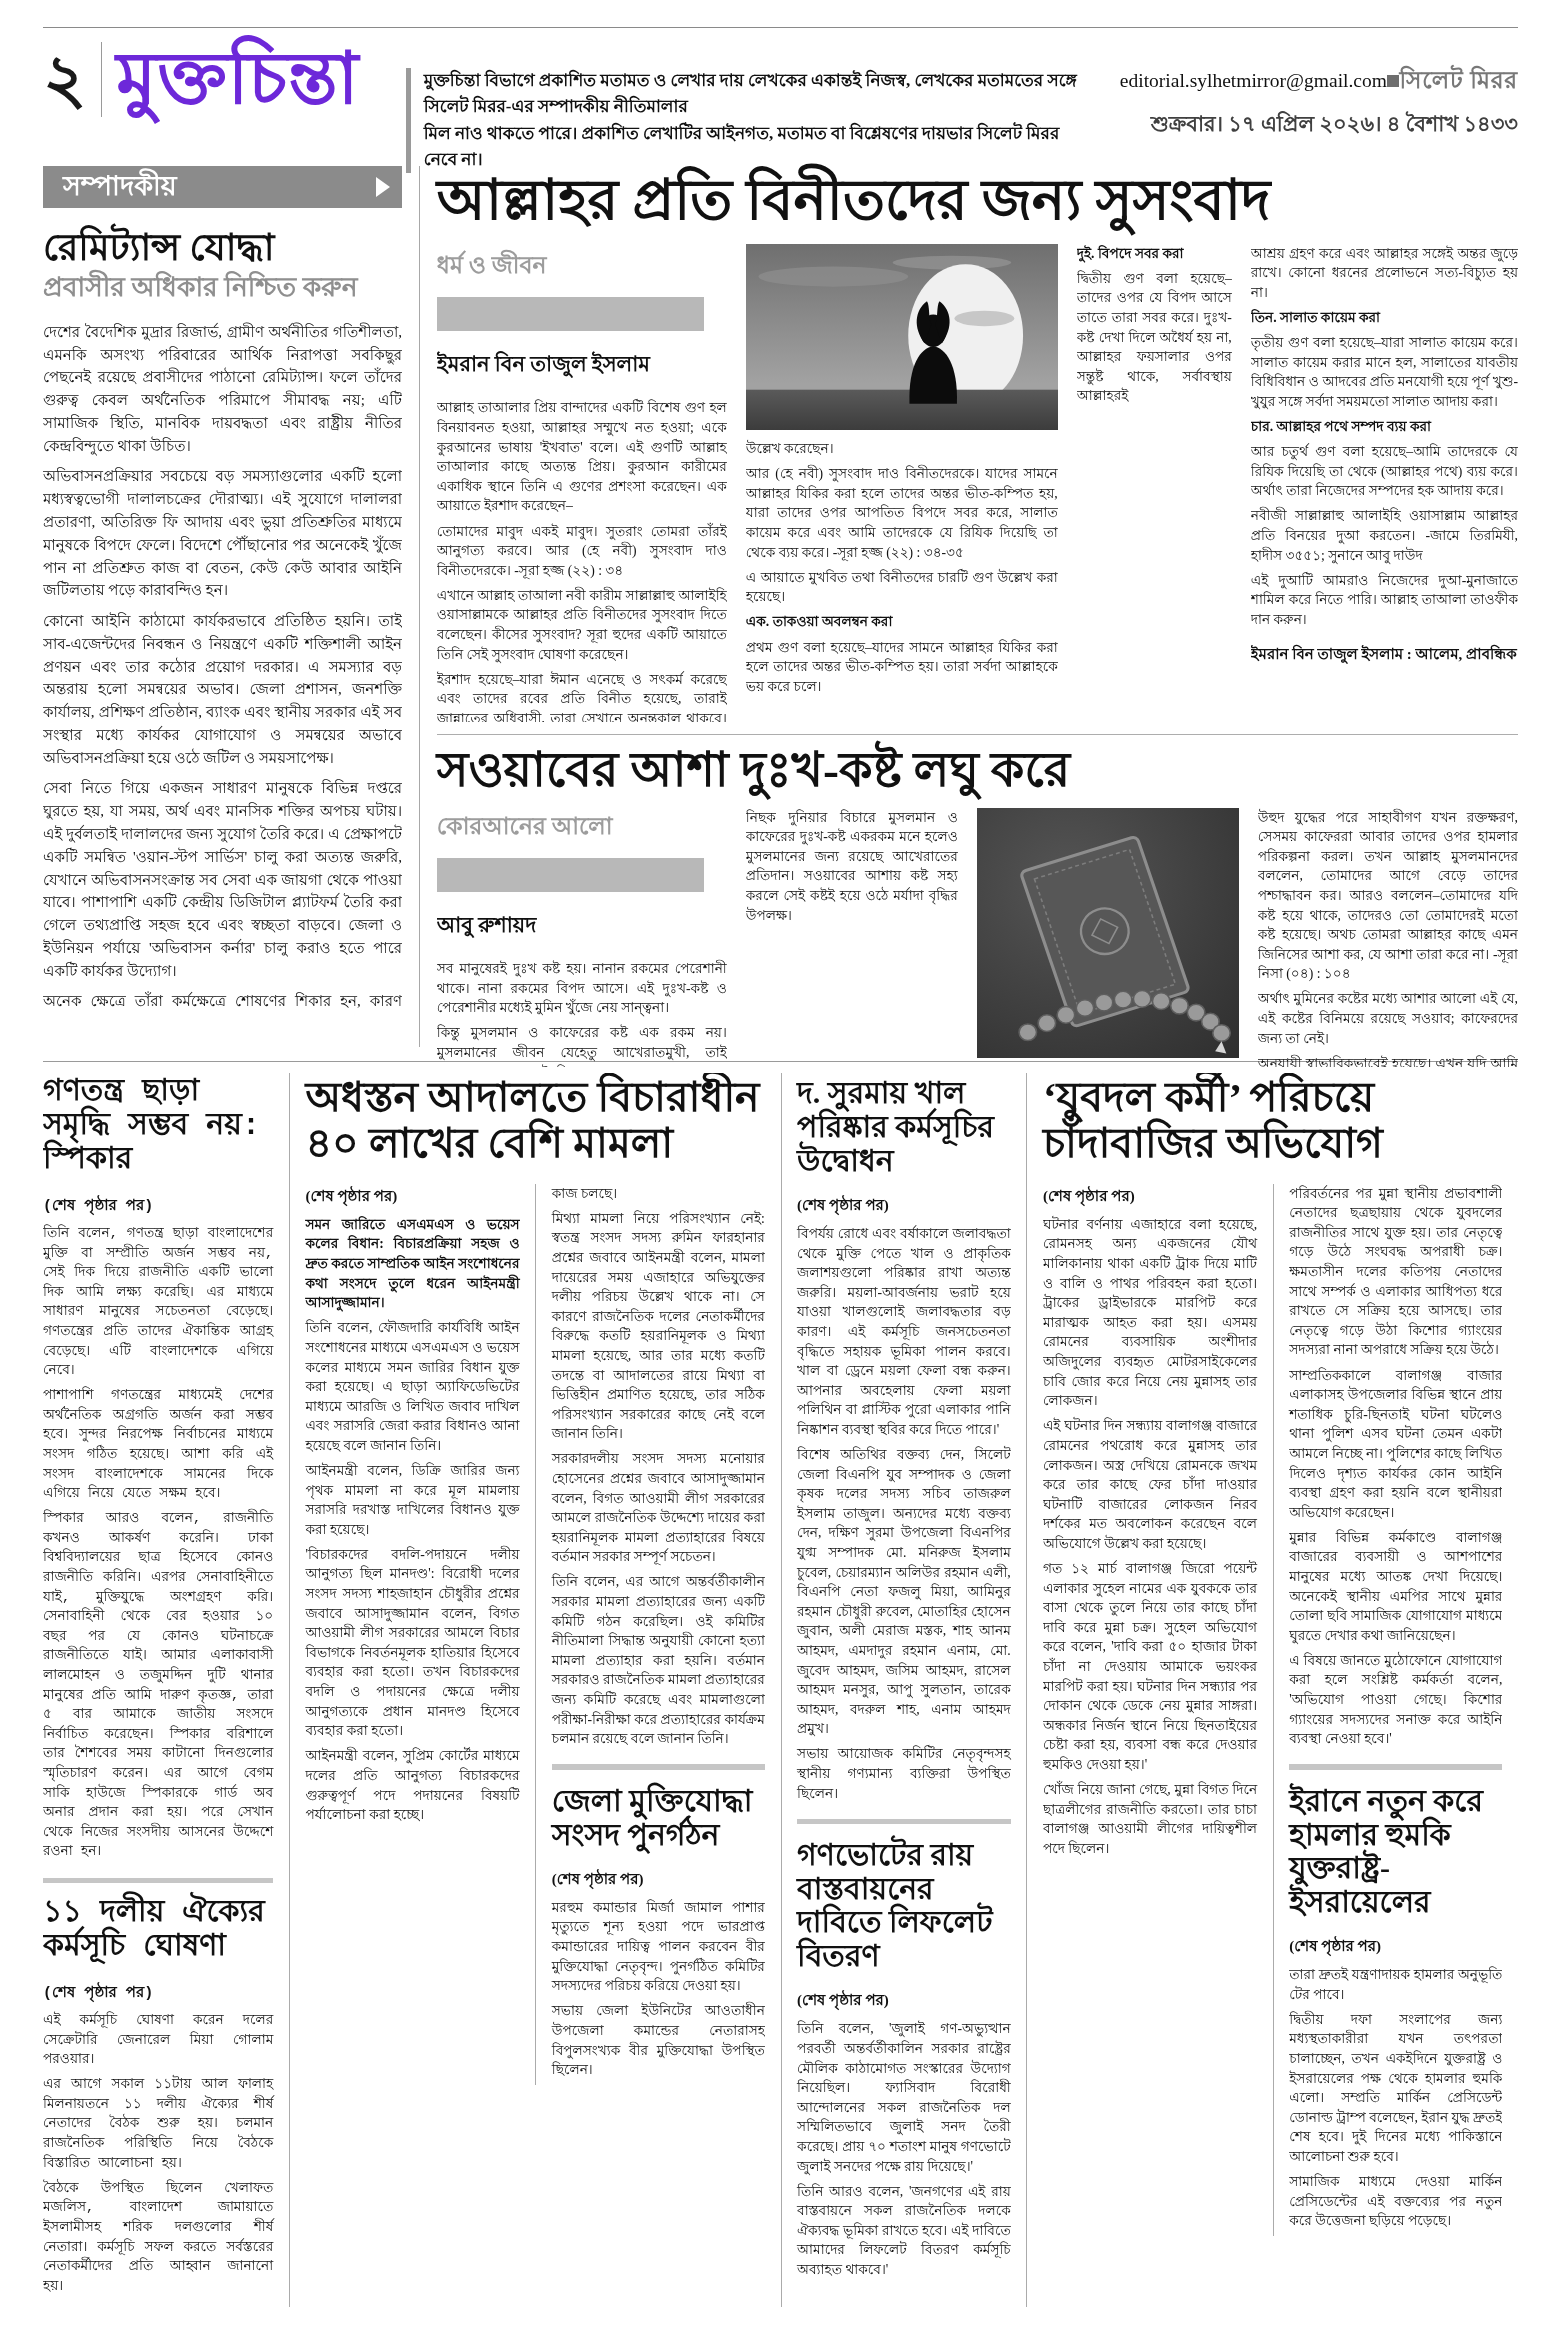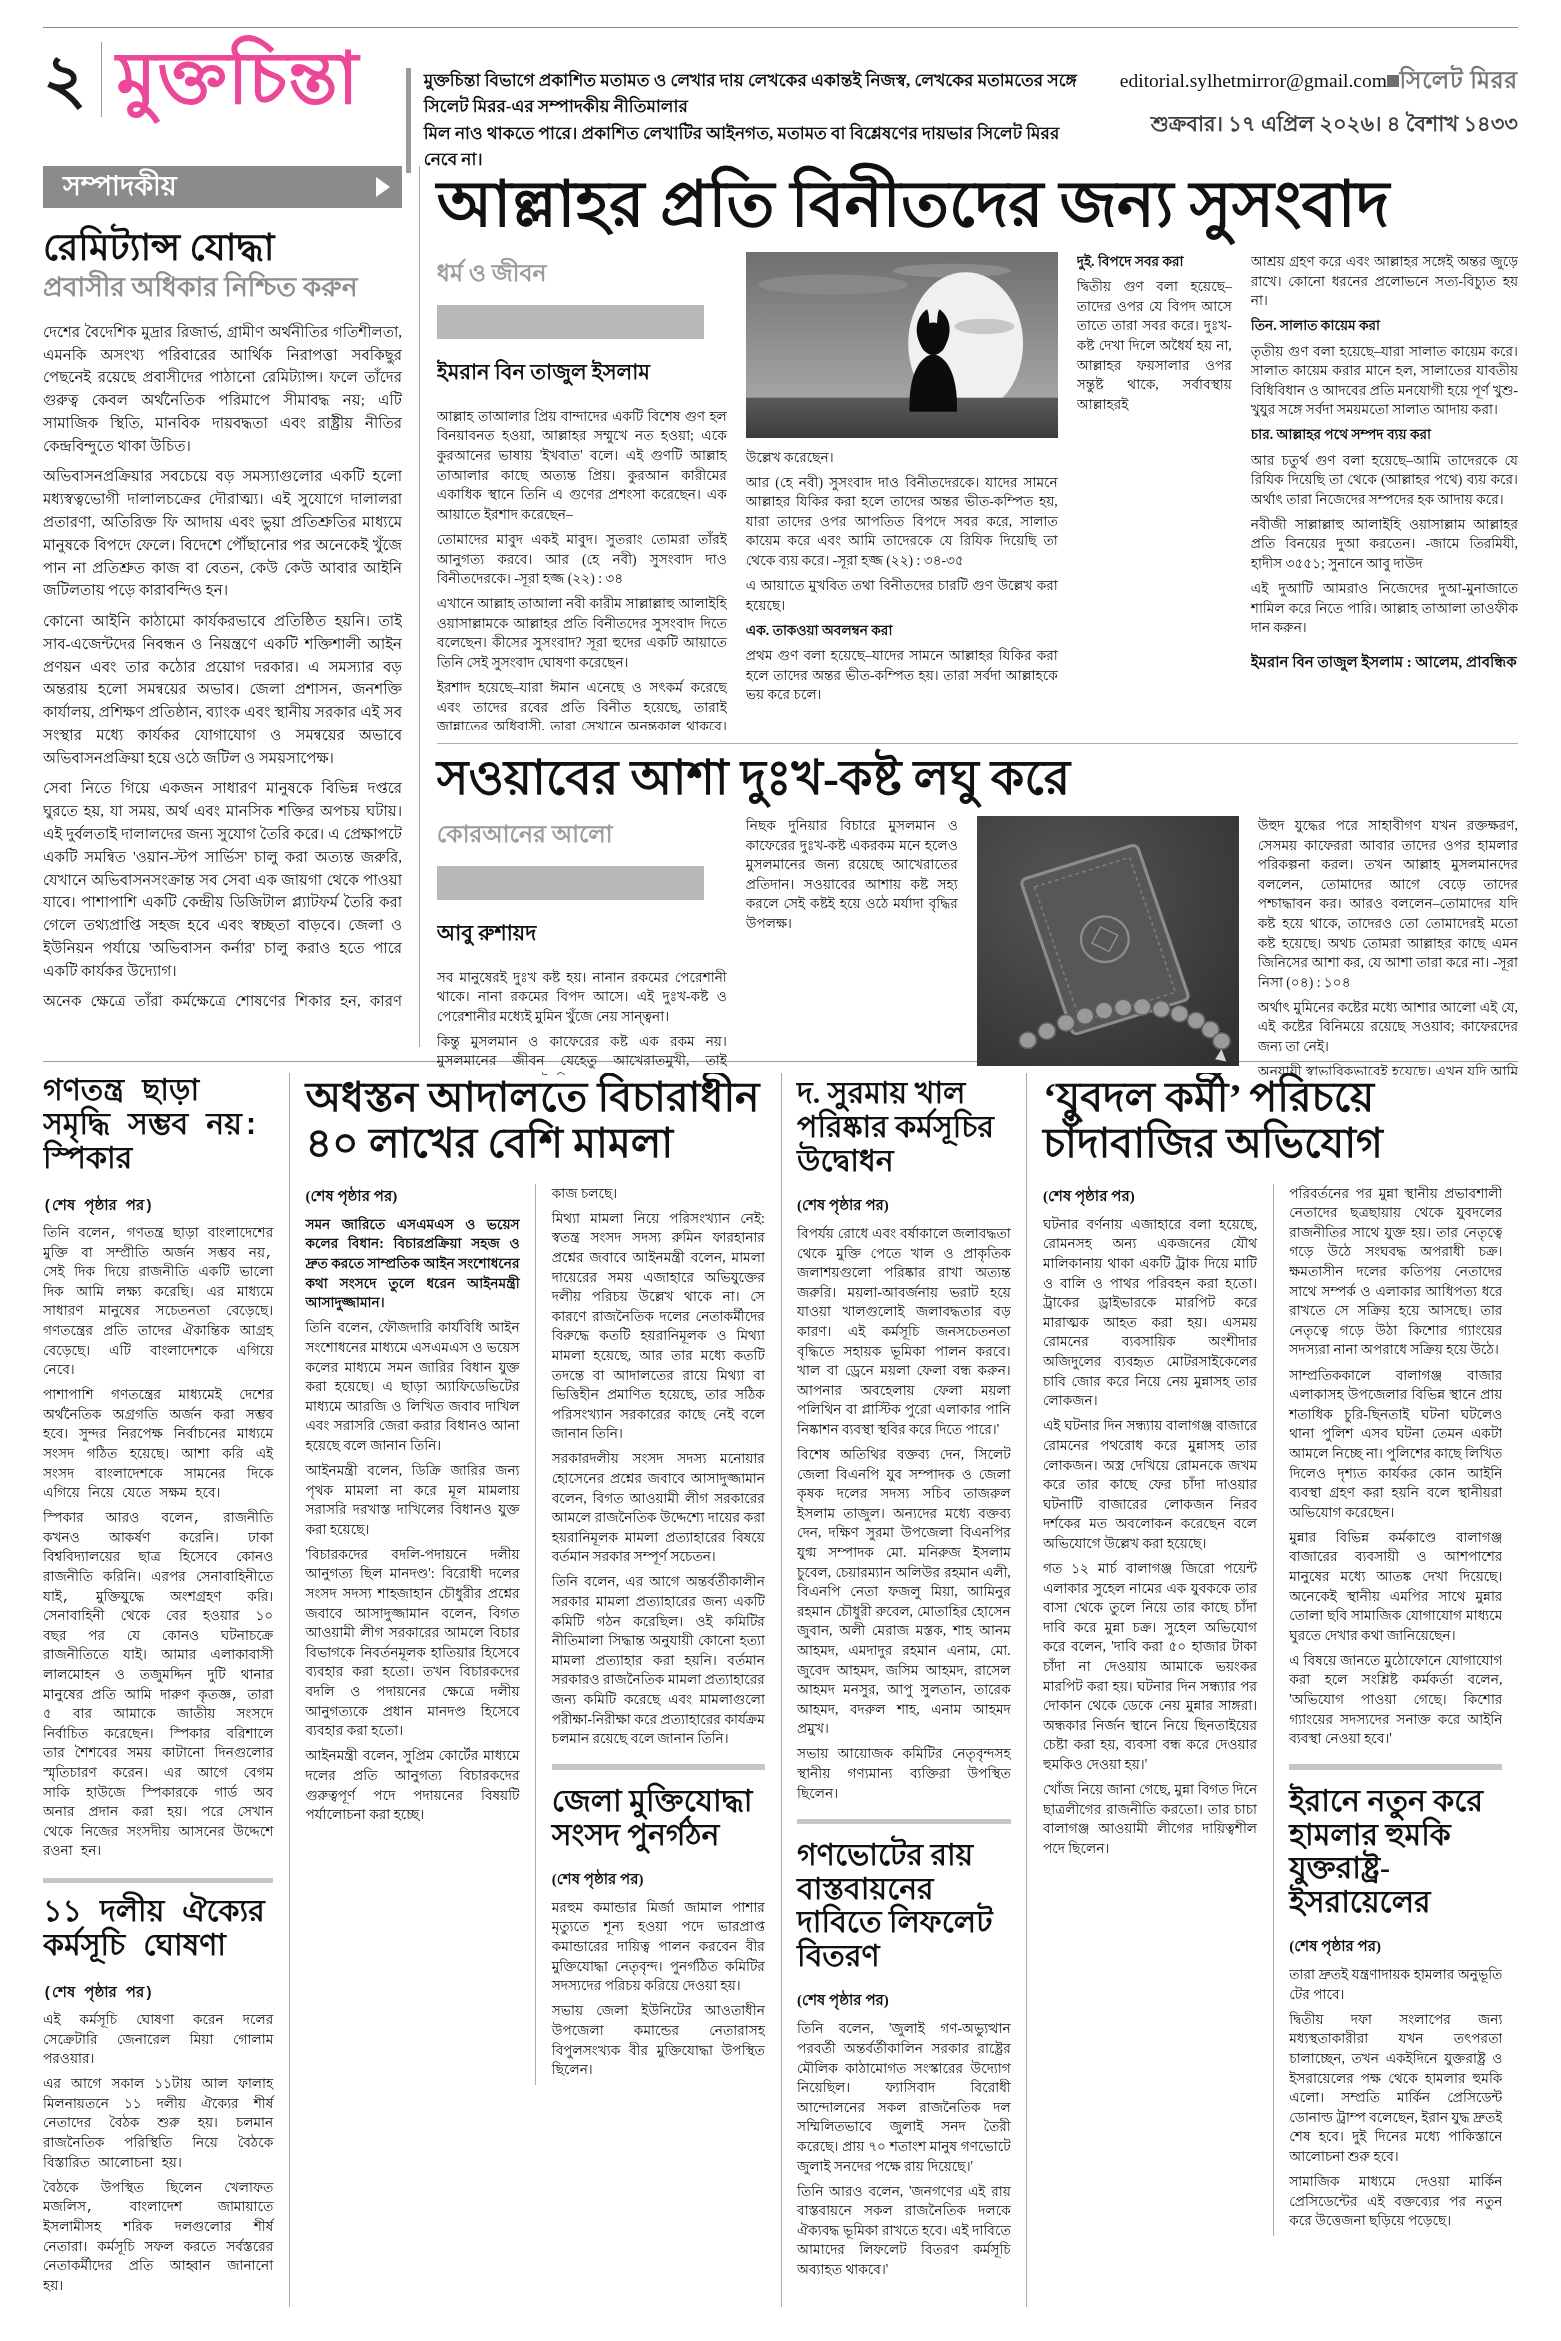--- a/index.html
+++ b/index.html
@@ -7,21 +7,21 @@
         font-family:"Liberation Serif","DejaVu Serif",serif;color:#111;overflow:hidden;
         box-sizing:border-box;padding:26.5px 43px 20px 43px;}
   *,*:before,*:after{box-sizing:border-box;}
 
   
   .top-rule{border-top:1.6px solid #8a8a8a;margin-bottom:14px;}
   .masthead{display:flex;align-items:flex-start;justify-content:space-between;height:117px;}
   .mast-left{display:flex;align-items:center;gap:14px;}
   .page-num{font-size:67px;font-weight:bold;color:#1a1a1a;line-height:1;}
   .mast-sep{width:1.6px;height:75px;background:#9a9a9a;}
-  .section-logo{font-size:72px;font-weight:bold;color:#ec4899;line-height:1;letter-spacing:0.8px;}
+  .section-logo{font-size:72px;font-weight:bold;color:#6d28d9;line-height:1;letter-spacing:0.8px;}
   .mast-mid{flex:1;margin:26.5px 31px 0 47px;border-left:5.5px solid #9a9a9a;padding-left:12.5px;}
   .disclaimer{font-size:17px;font-weight:bold;line-height:1.55;color:#111;}
   .mast-right{margin-top:20px;text-align:right;white-space:nowrap;}
   .email-row{font-size:19.5px;color:#111;display:flex;align-items:center;justify-content:flex-end;}
   .sq{display:inline-block;width:12.5px;height:12.5px;background:#6e6e6e;}
   .brand{font-weight:bold;font-size:23.4px;color:#787878;letter-spacing:0.8px;}
   .date-line{margin-top:7.8px;font-size:21px;font-weight:bold;color:#404040;}
 
   
   .main-wrap{display:flex;margin-top:7.8px;height:881px;}
@@ -32,21 +32,21 @@
   .flag-icon{width:0;height:0;border-top:10px solid transparent;border-bottom:10px solid transparent;
              border-left:14px solid #ffffff;position:relative;}
   .ed-title{font-size:37px;font-weight:bold;margin:20px 0 3.1px;line-height:1.1;}
   .ed-sub{font-size:26.5px;color:#8f8f8f;margin:0 0 17px;line-height:1.2;}
   .ed-body{height:687px;overflow:hidden;}
   .ed-body p{font-size:15px;line-height:1.52;text-align:justify;margin:0 0 7.8px;}
 
   .vrule{width:0.8px;background:#a8a8a8;flex:none;}
   .main-col{flex:1;padding-left:17px;display:flex;flex-direction:column;}
 
-  .a1-title{font-size:64px;font-weight:bold;line-height:1.05;margin:4.7px 0 14px;}
+  .a1-title{font-size:56px;font-weight:bold;line-height:1.05;margin:4.7px 0 14px;}
   .a-row{display:flex;gap:19px;}
   .a1-row{height:478px;overflow:hidden;}
   .kicker{font-size:23.4px;color:#9c9c9c;font-weight:bold;margin:3.1px 0 11px;}
   .gray-bar{height:34px;background:#b8b8b8;width:92%;margin-bottom:17px;}
   .byline{font-size:21px;font-weight:bold;margin:0 0 15.6px;}
   .colw{overflow:hidden;}
   .colw p{font-size:13.7px;line-height:1.43;text-align:justify;margin:0 0 5.5px;}
   p.bld{font-weight:bold;}
   .c1{width:290px;flex:none;}
   .c2{width:312px;flex:none;}

